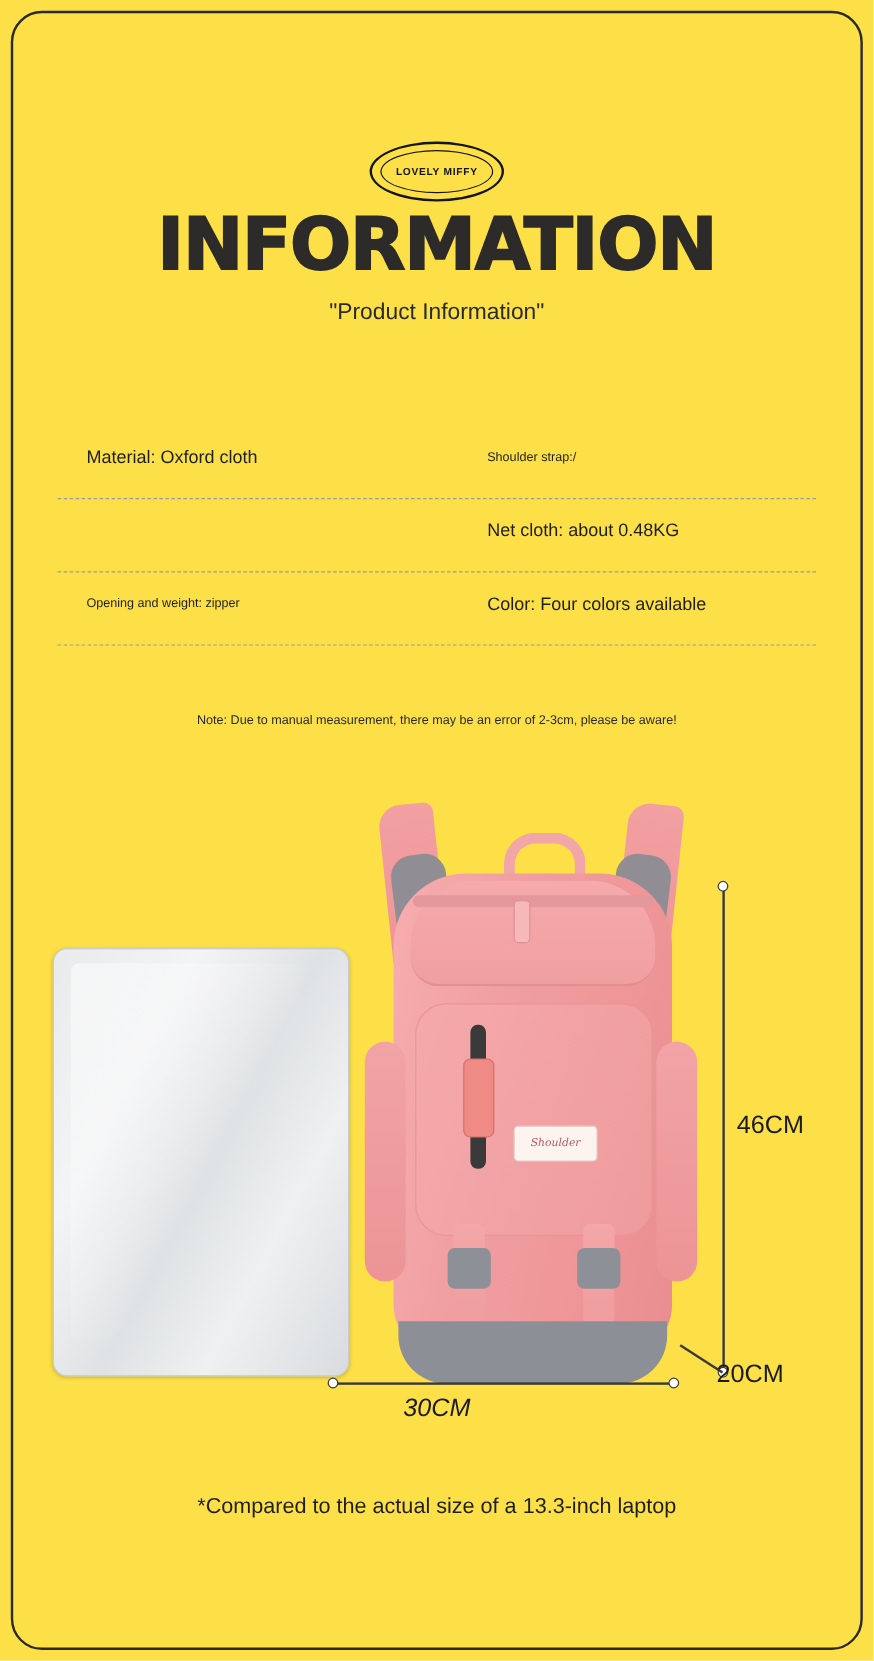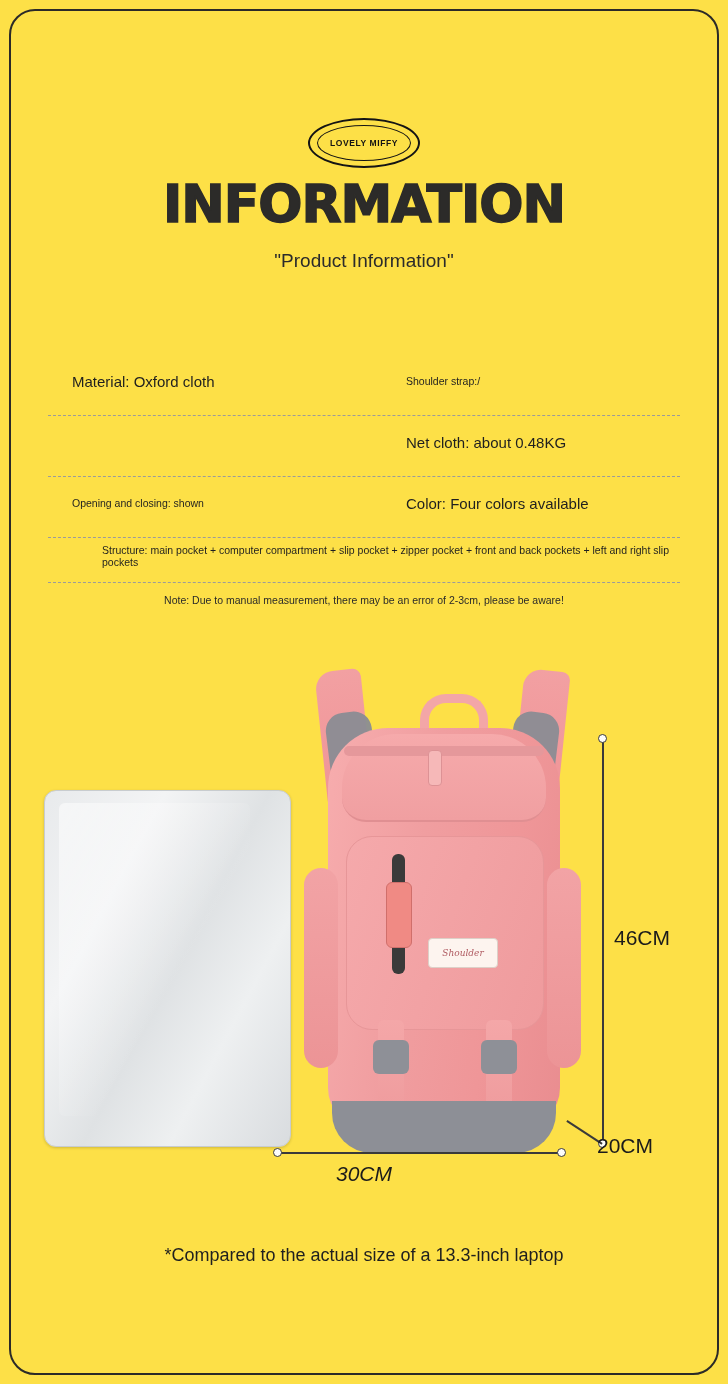--- a/index.html
+++ b/index.html
@@ -71,21 +71,21 @@
     text-align: center;
   }
 
   .title {
     position: absolute;
     left: 0; top: 173px;
     width: 728px;
     text-align: center;
     font-family: "DejaVu Sans", sans-serif;
     font-weight: bold;
-    font-size: 52px;
+    font-size: 60px;
     letter-spacing: -1px;
     color: #2c2b29;
     line-height: 62px;
     -webkit-text-stroke: 1.5px #2c2b29;
   }
 
   .subtitle {
     position: absolute;
     left: 0; top: 250px;
     width: 728px;
@@ -389,27 +389,24 @@
     <div class="spec-row">
       <div class="cell left t-lg">Material: Oxford cloth</div>
       <div class="cell right t-sm">Shoulder strap:/</div>
     </div>
 
     <div class="spec-row">
       <div class="cell right t-lg">Net cloth: about 0.48KG</div>
     </div>
 
     <div class="spec-row">
-      <div class="cell left t-sm">Opening and closing: shown</div>
+      <div class="cell left t-sm">Opening and weight: zipper</div>
       <div class="cell right t-lg">Color: Four colors available</div>
     </div>
 
-    <div class="spec-row row-wide">
-      <div class="cell full t-sm">Structure: main pocket + computer compartment + slip pocket + zipper pocket + front and back pockets + left and right slip pockets</div>
-    </div>
 
   </div>
 
   <div class="note">Note: Due to manual measurement, there may be an error of 2-3cm, please be aware!</div>
 
   <div class="photo-area">
 
     <div class="laptop"></div>
 
     <div class="bag">

